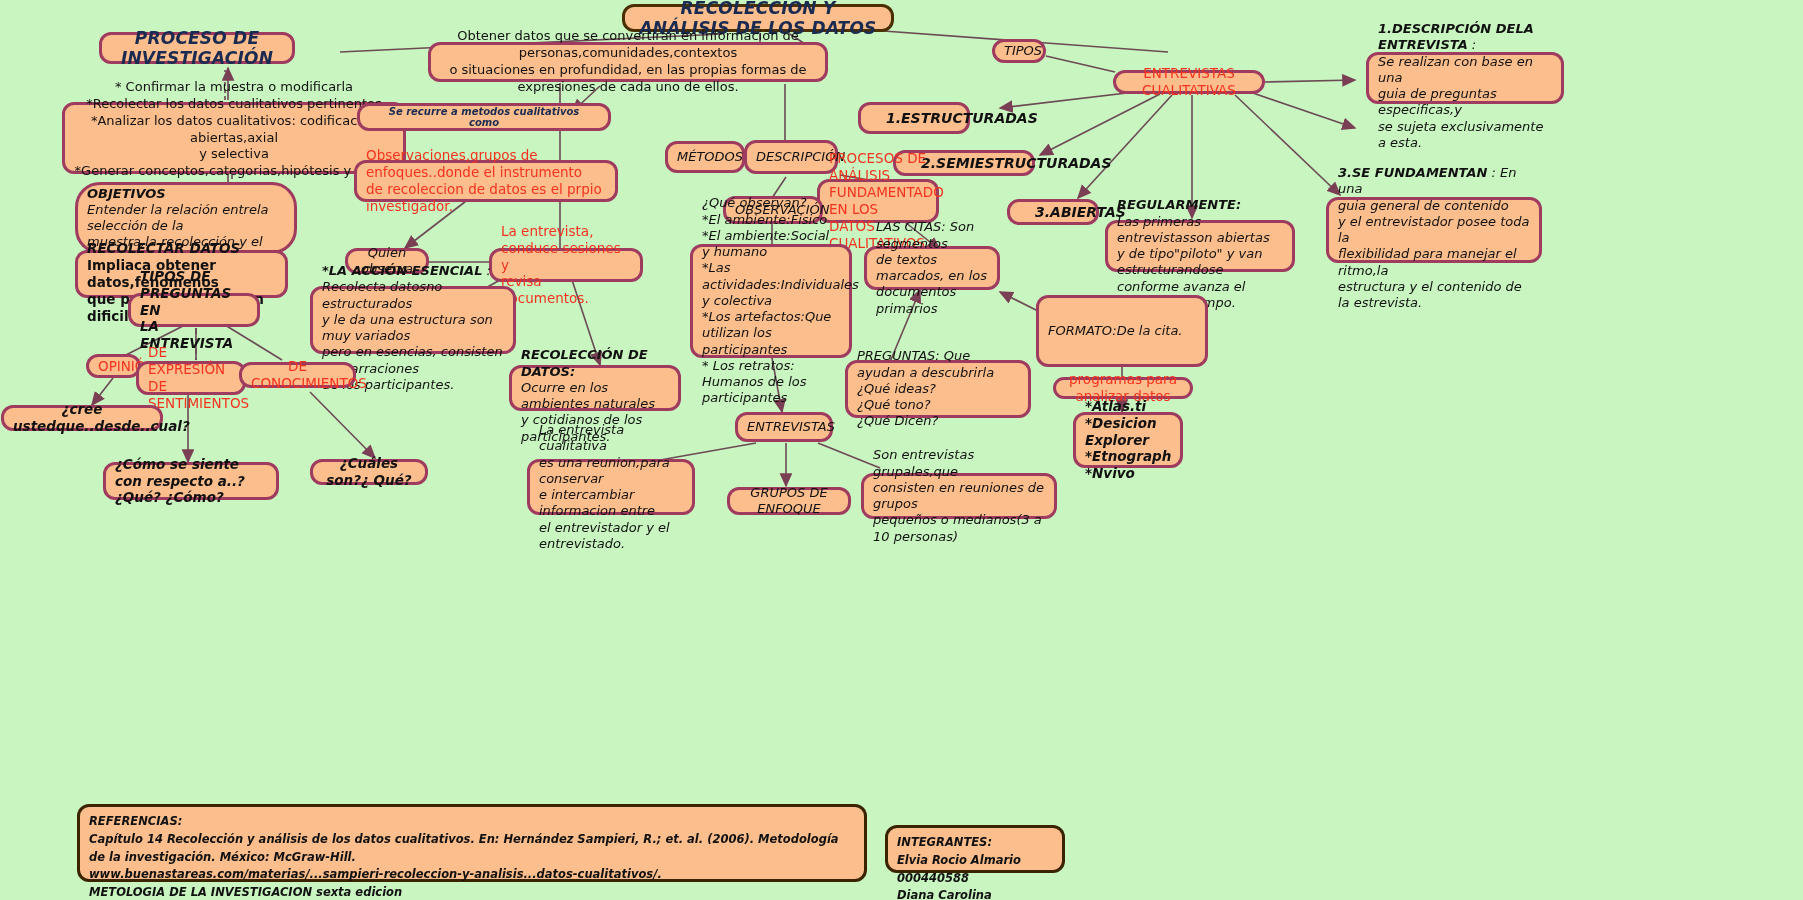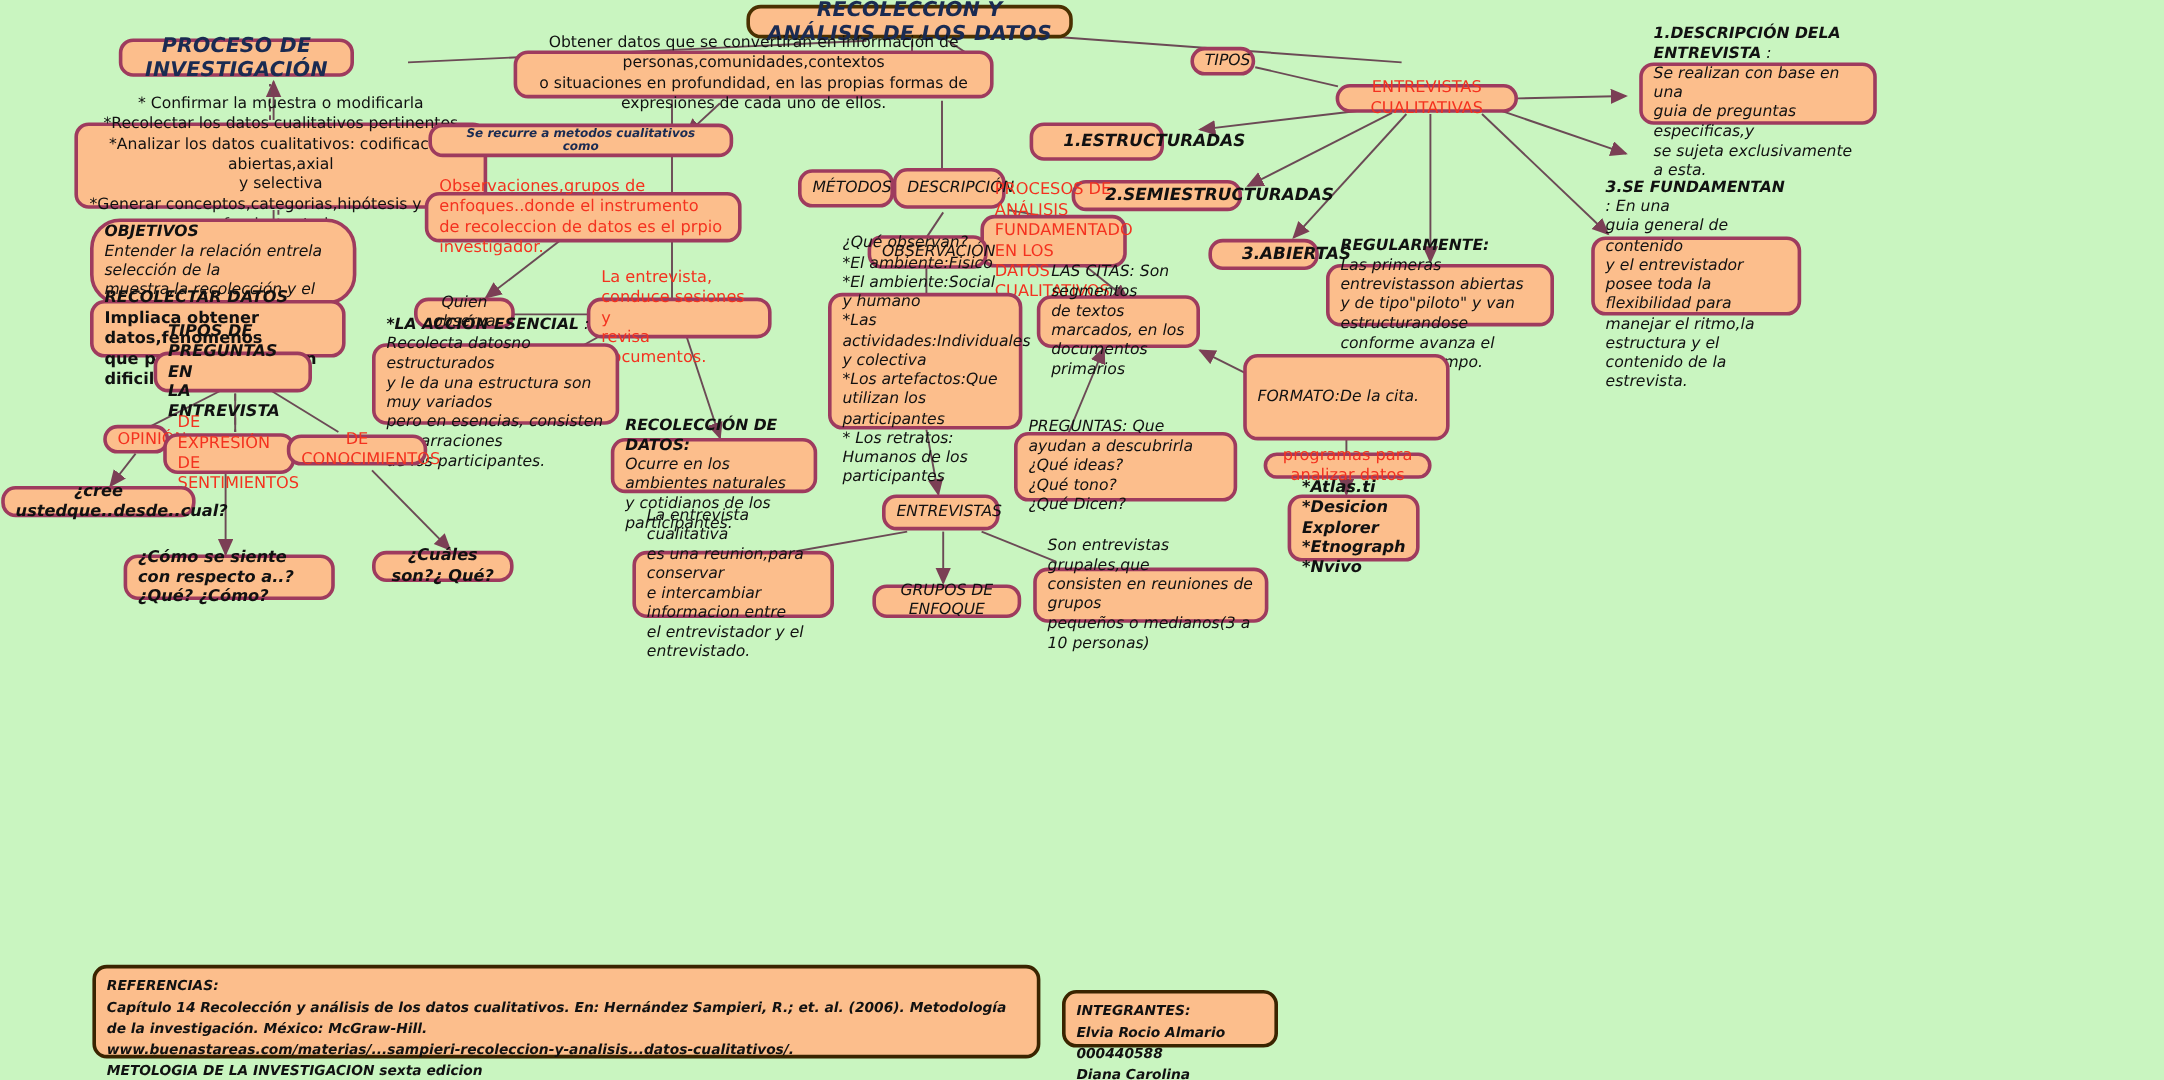--- a/index.html
+++ b/index.html
@@ -249,21 +249,21 @@
   <div class="node pad" style="left:1366px; top:52px; width:198px; height:52px;">
     <span class="t-ital rich">
       <b>1.DESCRIPCIÓN DELA ENTREVISTA</b><span> :
 Se realizan con base en una
 guia de preguntas especificas,y
 se sujeta exclusivamente a esta.</span>
     </span>
   </div>
 
 
-  <div class="node pad" style="left:1326px; top:197px; width:175px; height:66px;">
+  <div class="node pad" style="left:1326px; top:197px; width:216px; height:66px;">
     <span class="t-ital rich">
       <b>3.SE FUNDAMENTAN</b><span> : En una
 guia general de contenido
 y el entrevistador posee toda la
  flexibilidad para manejar el ritmo,la
 estructura y el contenido de la estrevista.</span>
     </span>
   </div>
 
   <div class="node pad" style="left:1105px; top:220px; width:190px; height:52px;">

